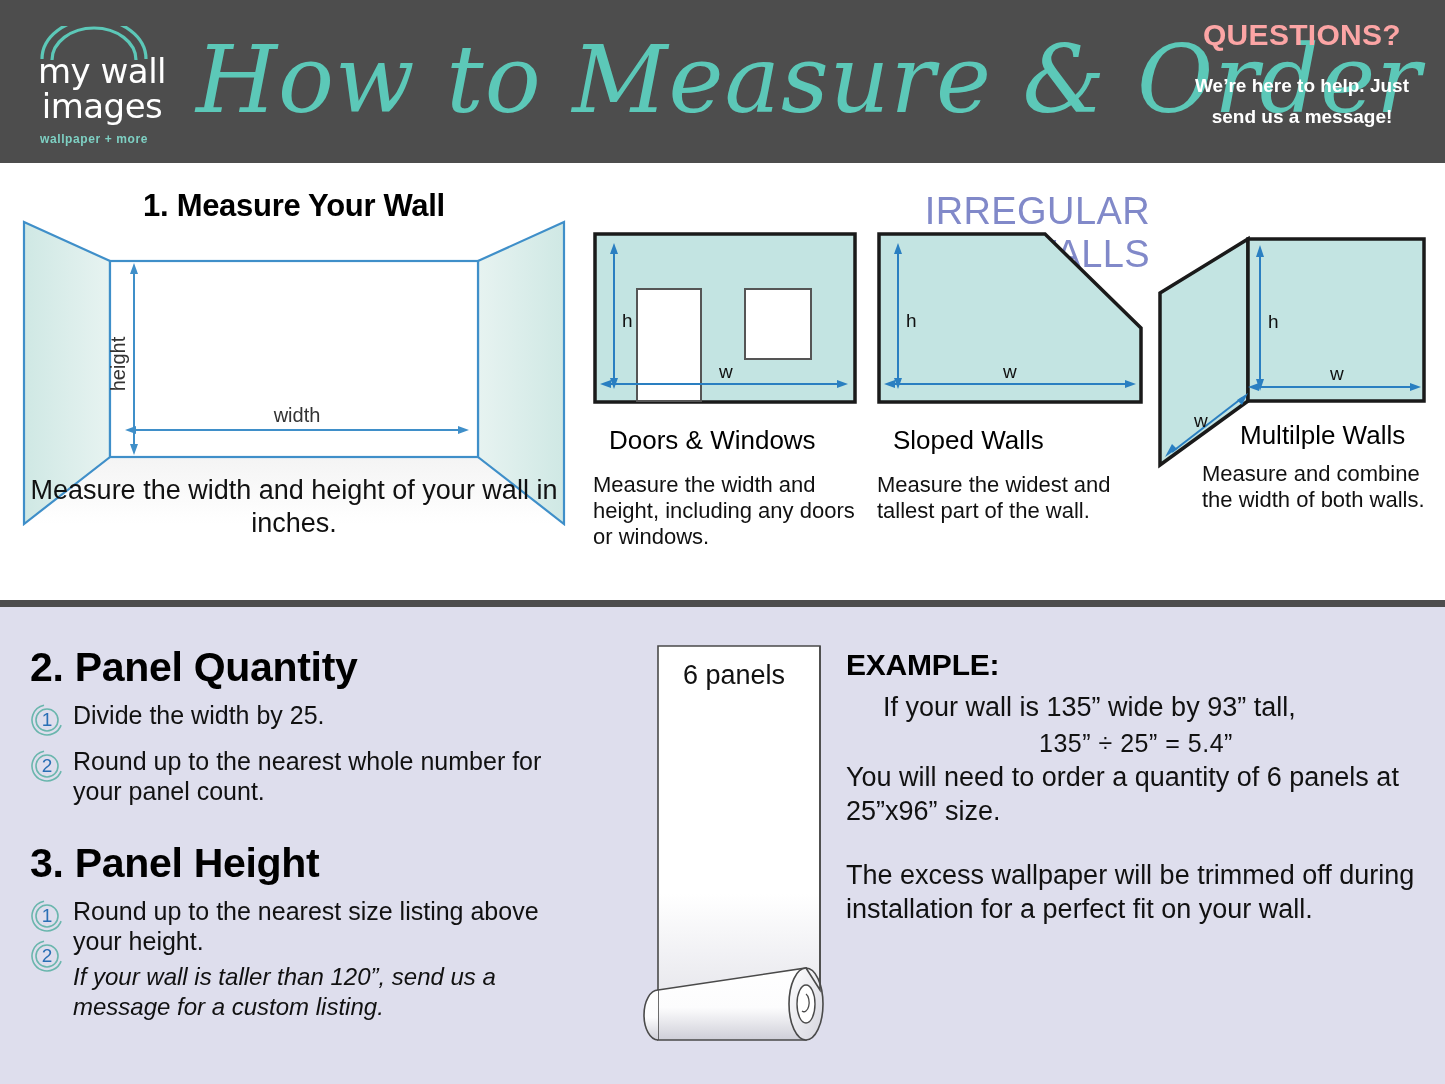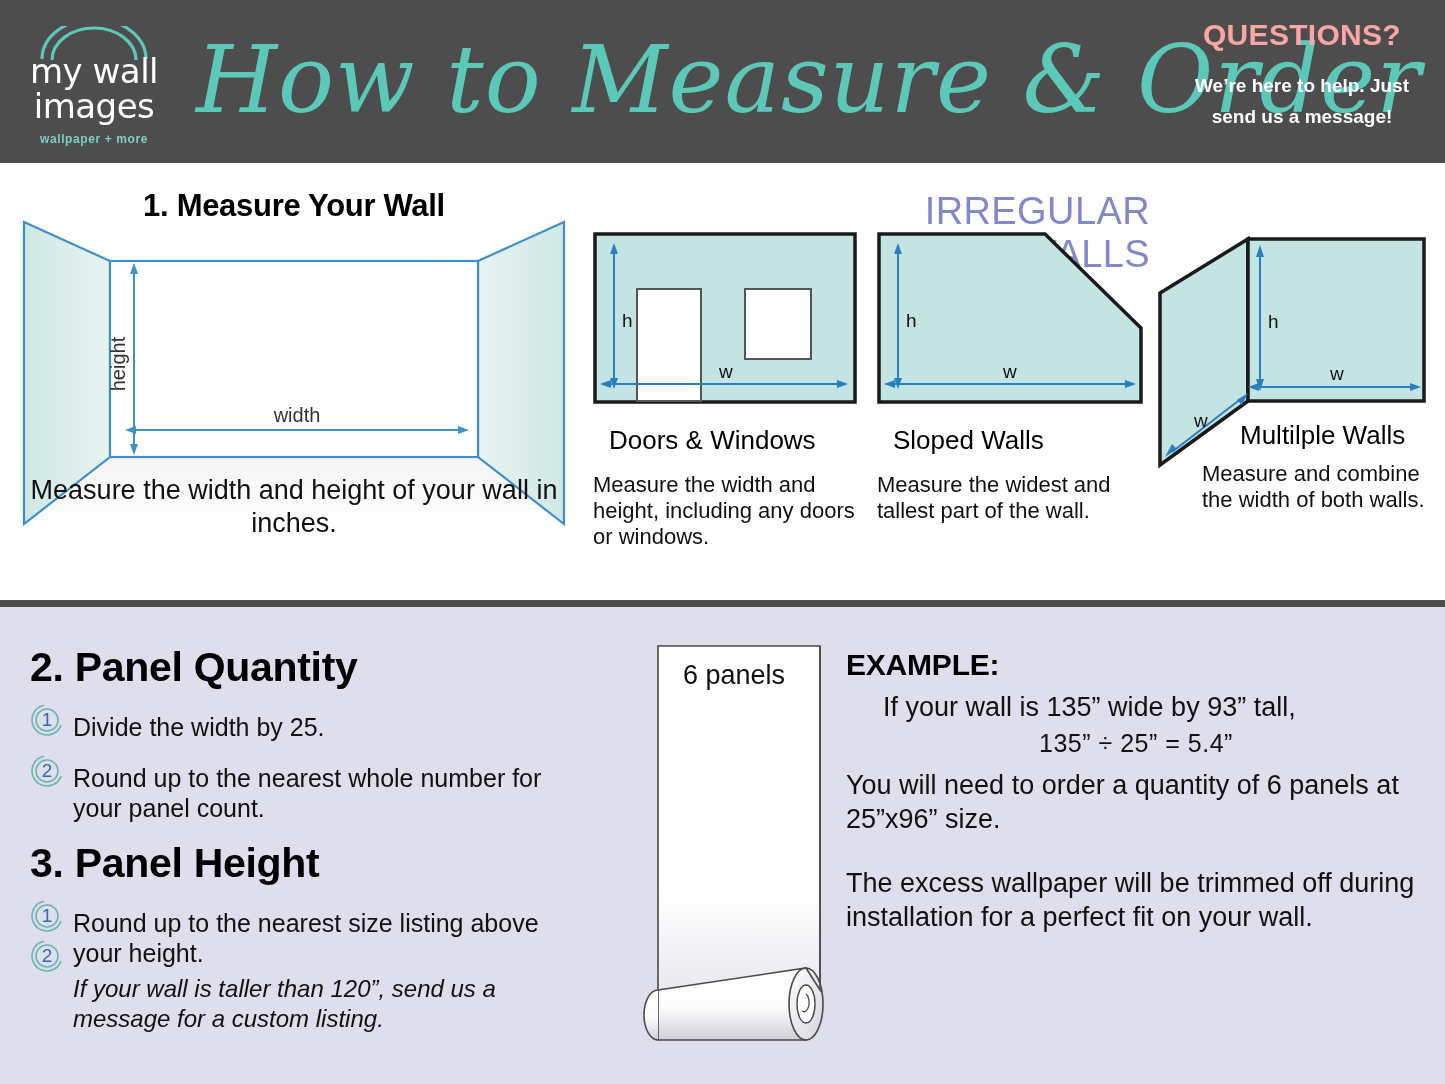--- a/index.html
+++ b/index.html
@@ -17,21 +17,21 @@
     position:absolute;left:0;top:0;width:1445px;height:163px;
     background:#4d4d4d;
     overflow:hidden;
   }
   .logo{
     position:absolute;left:14px;top:24px;width:160px;height:126px;
     text-align:center;
   }
   .logo .arc{position:absolute;left:24px;top:2px;width:112px;height:34px;}
   .logo .lname{
-    position:absolute;left:0;top:30px;width:160px;
+    position:absolute;left:8px;top:30px;width:160px;
     color:#ffffff;font-size:34px;line-height:35px;
     letter-spacing:-0.5px;font-weight:400;
     font-family:"DejaVu Sans",sans-serif;
   }
   .logo .lname span{display:block;}
   .logo .tagline{
     position:absolute;left:0;top:108px;width:160px;
     color:#7ed0c3;font-size:12px;font-weight:bold;letter-spacing:.6px;
   }
   .title-script{
@@ -103,21 +103,21 @@
   }
   .badge{
     flex:0 0 auto;width:34px;height:34px;position:relative;margin-right:9px;margin-top:3px;
   }
   .badge .num{
     position:absolute;left:0;top:0;width:34px;height:34px;
     display:flex;align-items:center;justify-content:center;
     font-size:19px;color:#2a6fb5;
   }
   .bullet-text{
-    font-size:25px;line-height:30px;color:#111;flex:1;margin-top:12px;
+    font-size:25px;line-height:30px;color:#111;flex:1;
   }
   .note-italic{
     font-size:24px;line-height:30px;color:#111;font-style:italic;
     margin-top:6px;margin-left:43px;
   }
 
   
   .roll{position:absolute;left:634px;top:638px;}
   .roll .panelcount{
     position:absolute;left:0;top:22px;width:200px;text-align:center;
@@ -347,18 +347,18 @@
 
       <path d="M186,8 L186,352 L172,330" fill="none" stroke="#4a4a4a" stroke-width="1.6"></path>
     </svg>
     <div class="panelcount">6 panels</div>
   </div>
 
   <div class="example">
     <h2>EXAMPLE:</h2>
     <p style="margin-top:8px;margin-left:37px;">If your wall is 135” wide by 93” tall,</p>
     <p class="eq">135” ÷ 25” = 5.4”</p>
-    <p style="margin-top:8px;">You will need to order a quantity of 6 panels at 25”x96” size.</p>
+    <p style="">You will need to order a quantity of 6 panels at 25”x96” size.</p>
     <div class="gap"></div>
     <p>The excess wallpaper will be trimmed off during installation for a perfect fit on your wall.</p>
   </div>
 
 </div>
 
 </body></html>

